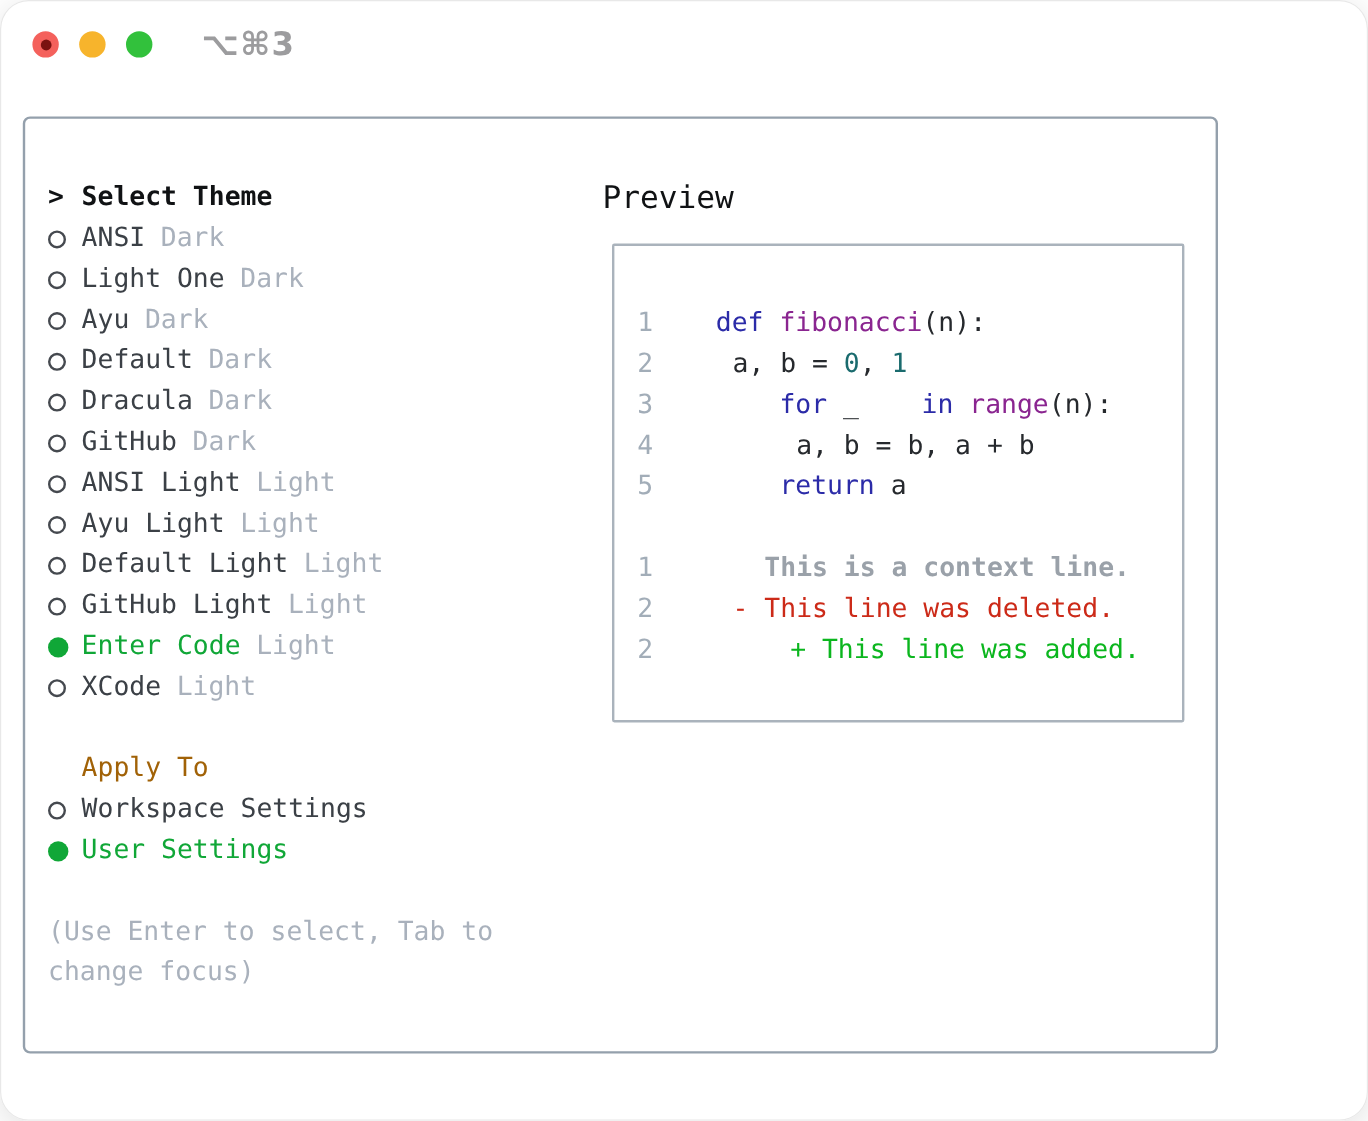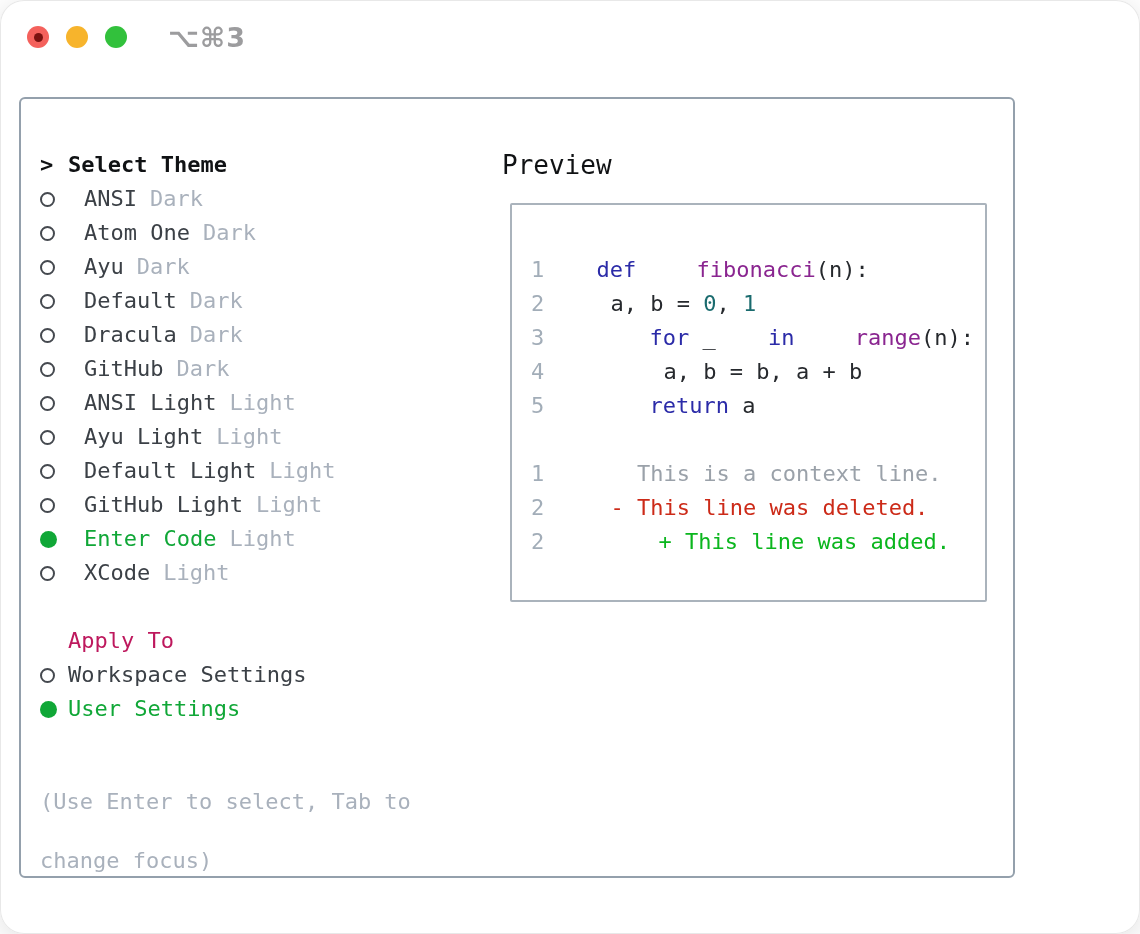--- a/index.html
+++ b/index.html
@@ -42,38 +42,38 @@
   
   .panel{position:absolute;left:19px;top:97px;width:996px;height:781px;border:2px solid var(--panel-border);border-radius:6px;background:#fff;}
   .theme-col{position:absolute;left:19px;top:49px;font-size:22px;line-height:34px;}
   .row{height:34px;display:flex;align-items:center;white-space:pre;}
   .spacer{height:34px;}
   .bullet-cell{width:28px;flex:none;display:flex;align-items:center;}
   .radio{width:15px;height:15px;border:2.5px solid #45494f;border-radius:50%;}
   .radio.selected{width:17px;height:17px;border:none;background:var(--accent-green);}
   .prompt{width:28px;flex:none;font-weight:bold;color:var(--header-text);}
   .list-header{font-weight:bold;color:var(--header-text);}
-  .t-name{color:var(--item-text);margin-left:16px;}
+  .t-name{color:var(--item-text);}
   .t-name.selected{color:var(--accent-green);}
   .t-var{color:var(--muted-gray);margin-left:13px;}
-  .apply-header{color:#be185d;margin-left:28px;}
+  .apply-header{color:#a16207;margin-left:28px;}
   .apply-label{color:var(--item-text);}
   .apply-label.selected{color:var(--accent-green);}
-  .help-line{height:34px;line-height:34px;color:var(--muted-gray);white-space:pre;margin-top:25px;}
+  .help-line{height:34px;line-height:34px;color:var(--muted-gray);white-space:pre;}
   
   .preview-label{position:absolute;left:481px;top:49px;height:34px;line-height:34px;font-size:26px;font-weight:normal;color:var(--header-text);}
   .preview-box{position:absolute;left:489px;top:104px;width:477px;height:399px;border:2px solid var(--box-border);border-radius:2px;background:#fff;overflow:hidden;}
   .code{margin:0;padding:48px 0 0 19px;font-size:22px;line-height:34px;}
   .code-line{white-space:pre;height:34px;}
   .tok-ln{color:var(--line-number);}
   .tok-kw{color:var(--code-keyword);margin-left:39px;}
-  .tok-fn{color:var(--code-function);margin-left:47px;}
+  .tok-fn{color:var(--code-function);}
   .tok-pln{color:var(--code-plain);}
   .tok-num{color:var(--code-number);}
-  .tok-ctx{color:var(--diff-context);}
+  .tok-ctx{color:var(--diff-context);font-weight:bold;}
   .tok-del{color:var(--diff-deleted);}
   .tok-add{color:var(--diff-added);margin-left:48px;}
 </style>
 </head>
 <body>
 
 <div class="window">
   <div class="titlebar">
     <span class="tl red"></span>
     <span class="tl yellow"></span>
@@ -84,21 +84,21 @@
   <div class="panel">
 
     <div class="theme-col">
       <div class="row">
         <span class="prompt">&gt;</span>
         <span class="list-header">Select Theme</span>
       </div>
 
       <div id="theme-list">
           <div class="row"><span class="bullet-cell"><span class="radio"></span></span><span class="t-name">ANSI</span><span class="t-var">Dark</span></div>
-          <div class="row"><span class="bullet-cell"><span class="radio"></span></span><span class="t-name">Atom One</span><span class="t-var">Dark</span></div>
+          <div class="row"><span class="bullet-cell"><span class="radio"></span></span><span class="t-name">Light One</span><span class="t-var">Dark</span></div>
           <div class="row"><span class="bullet-cell"><span class="radio"></span></span><span class="t-name">Ayu</span><span class="t-var">Dark</span></div>
           <div class="row"><span class="bullet-cell"><span class="radio"></span></span><span class="t-name">Default</span><span class="t-var">Dark</span></div>
           <div class="row"><span class="bullet-cell"><span class="radio"></span></span><span class="t-name">Dracula</span><span class="t-var">Dark</span></div>
           <div class="row"><span class="bullet-cell"><span class="radio"></span></span><span class="t-name">GitHub</span><span class="t-var">Dark</span></div>
           <div class="row"><span class="bullet-cell"><span class="radio"></span></span><span class="t-name">ANSI Light</span><span class="t-var">Light</span></div>
           <div class="row"><span class="bullet-cell"><span class="radio"></span></span><span class="t-name">Ayu Light</span><span class="t-var">Light</span></div>
           <div class="row"><span class="bullet-cell"><span class="radio"></span></span><span class="t-name">Default Light</span><span class="t-var">Light</span></div>
           <div class="row"><span class="bullet-cell"><span class="radio"></span></span><span class="t-name">GitHub Light</span><span class="t-var">Light</span></div>
           <div class="row"><span class="bullet-cell"><span class="radio selected"></span></span><span class="t-name selected">Enter Code</span><span class="t-var">Light</span></div>
           <div class="row"><span class="bullet-cell"><span class="radio"></span></span><span class="t-name">XCode</span><span class="t-var">Light</span></div>

